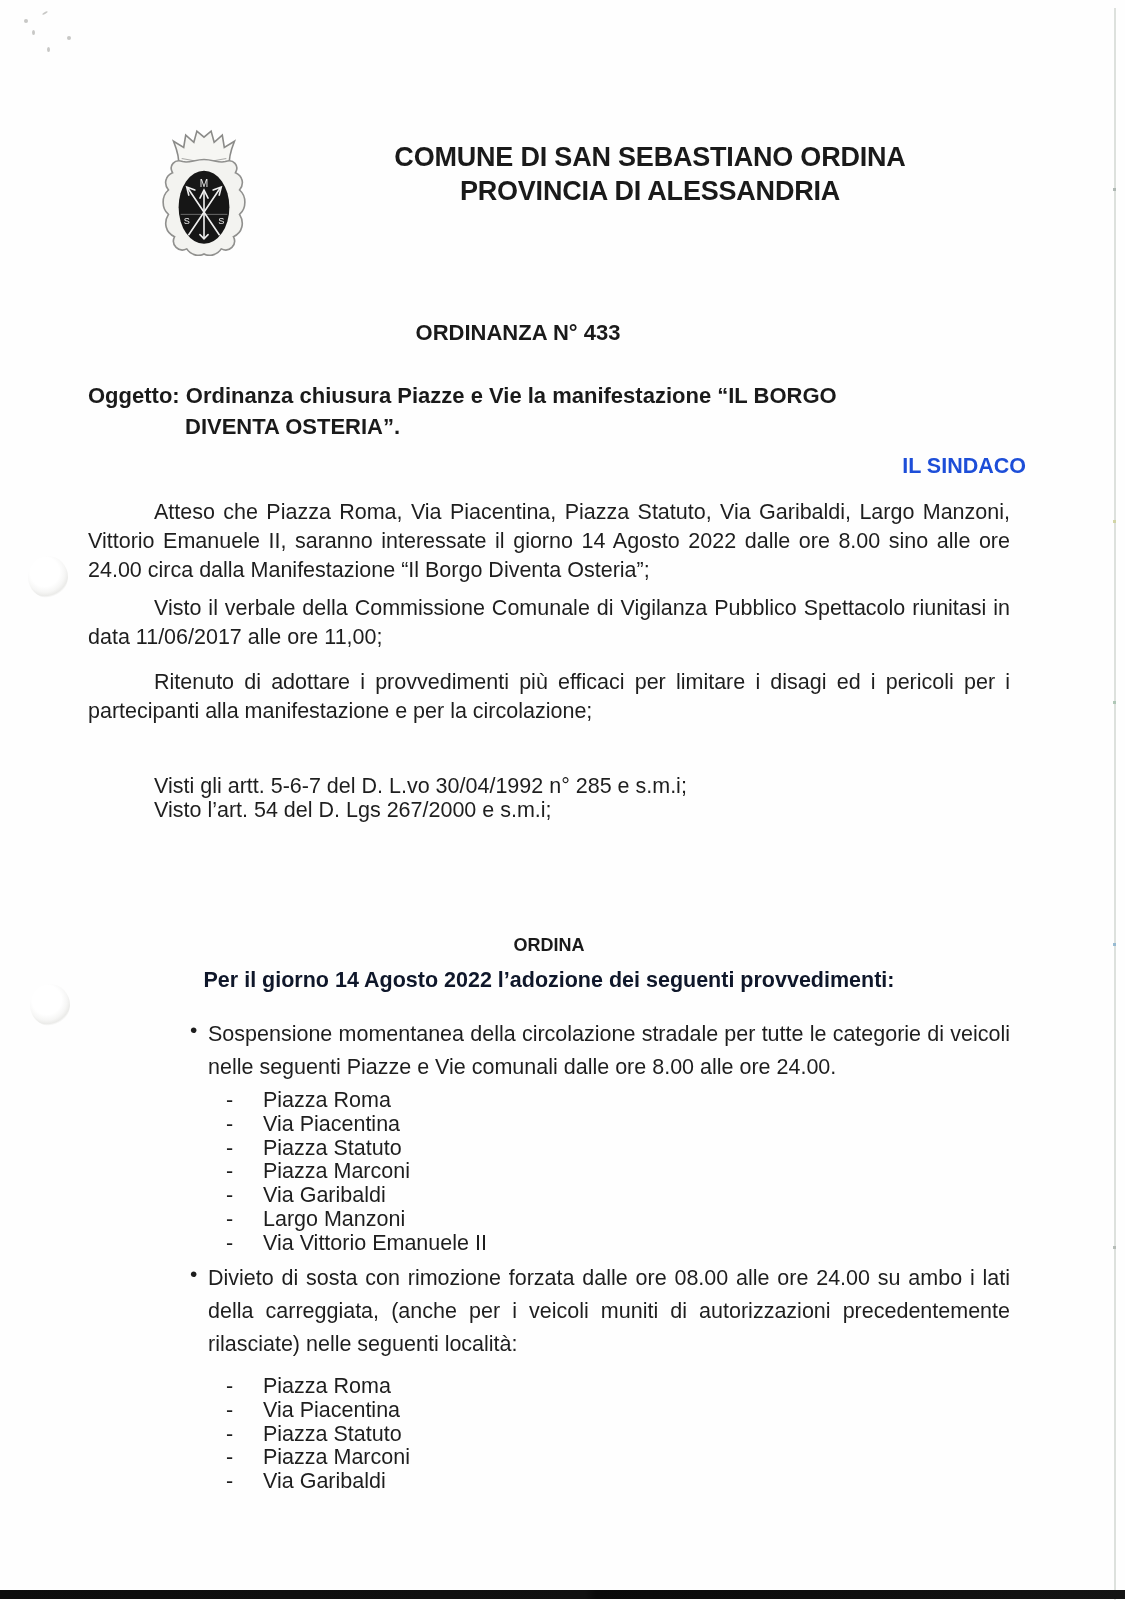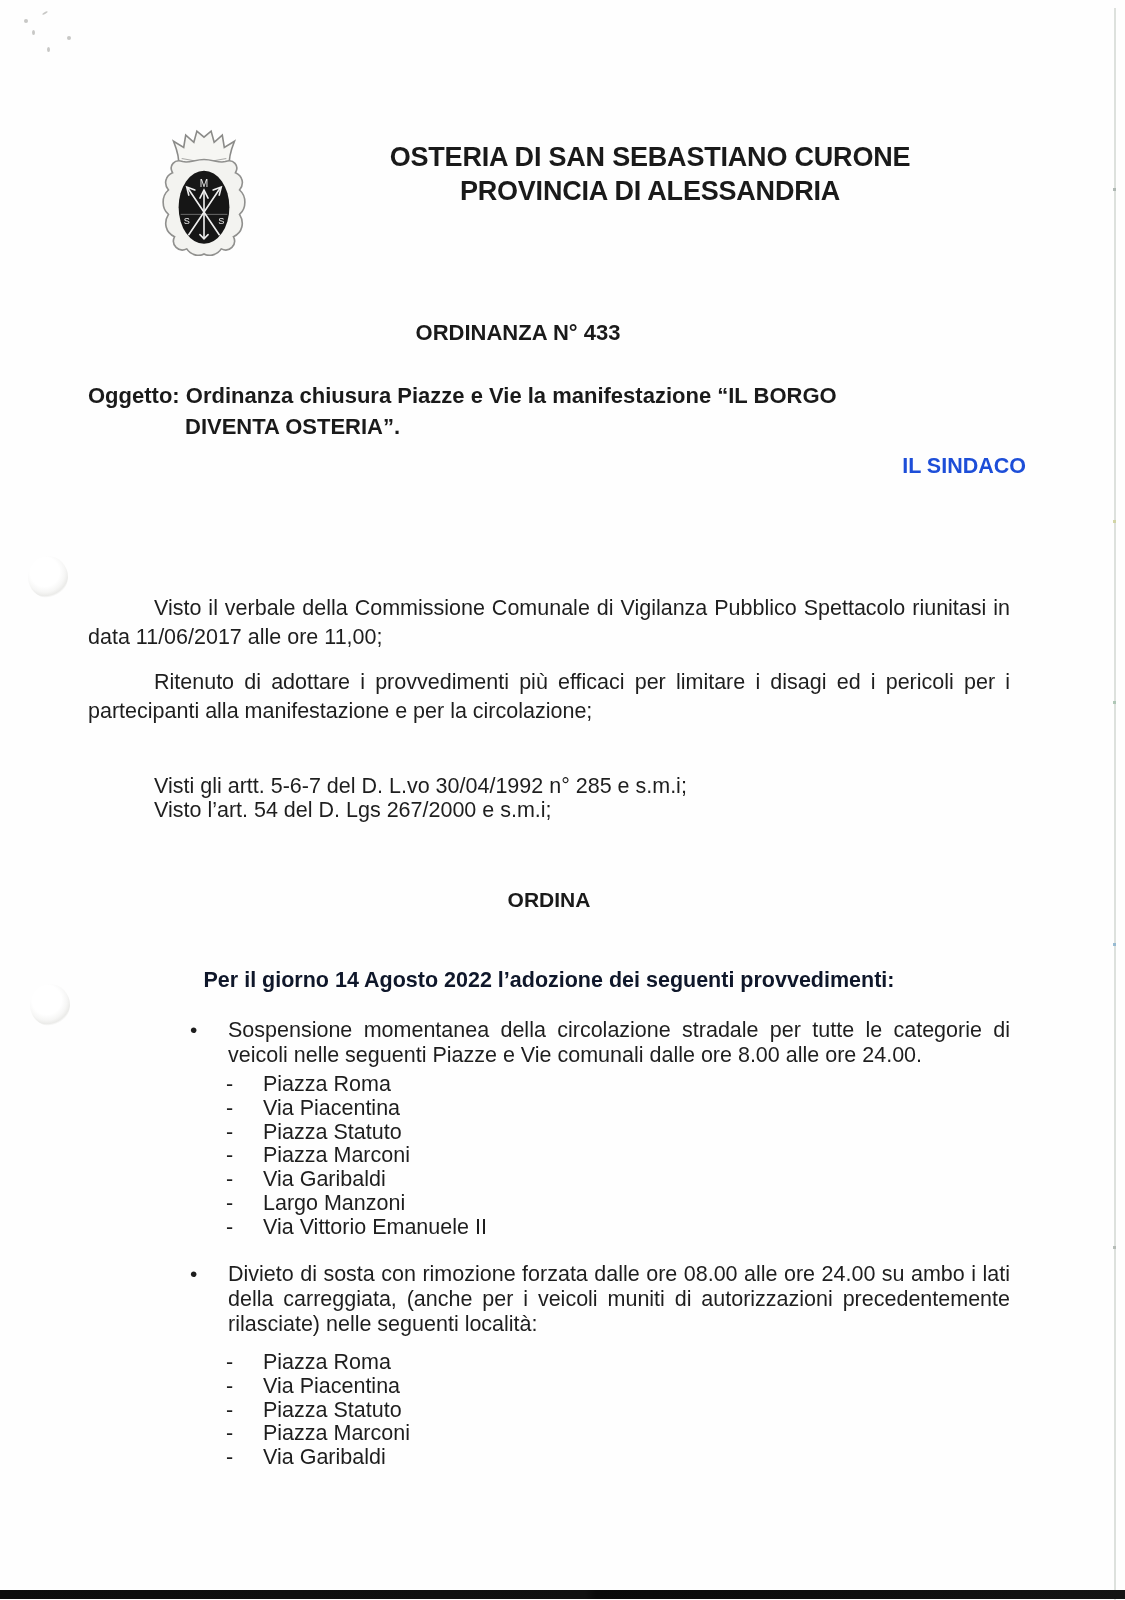--- a/index.html
+++ b/index.html
@@ -45,22 +45,22 @@
   .subject {
     position:absolute; left:88px; top:380px; width:860px;
     font-weight:bold; font-size:22px; line-height:31px; color:#1a1a1a;
   }
   .subject .line2 { margin-left:97px; }
   .sindaco {
     position:absolute; left:104px; top:454px; width:922px;
     text-align:right; font-weight:bold; font-size:21.5px; color:#1d4ed8;
   }
   .ordina {
-    position:absolute; left:88px; top:888px; width:922px;
-    text-align:center; font-weight:bold; font-size:21px; color:#1a1a1a;
+    position:absolute; left:88px; top:935px; width:922px;
+    text-align:center; font-weight:bold; font-size:18px; color:#1a1a1a;
   }
   .order-intro {
     position:absolute; left:88px; top:968px; width:922px;
     text-align:center; font-weight:bold; font-size:21.5px; color:#0f172a;
   }
 
   
   .body-par {
     position:absolute; left:88px; width:922px; margin:0;
     font-size:21.5px; line-height:29px; text-align:justify; text-indent:66px;
@@ -70,21 +70,21 @@
   .p2 { top:594px; }
   .p3 { top:668px; }
   .p4 { top:772px; text-align:left; }
   .p5 { top:796px; text-align:left; }
 
   
   .provision { position:absolute; left:188px; width:822px; font-size:21.5px; color:#1e1e1e; }
   .prov1 { top:1018px; }
   .prov2 { top:1262px; }
   .bullet-marker { position:absolute; left:2px; top:0; font-size:21px; }
-  .prov-text { margin:0 0 0 40px; line-height:25px; text-align:justify; }
+  .prov-text { margin:0 0 0 20px; line-height:33px; text-align:justify; }
   .loc-list { margin:0; padding:0; list-style:none; }
   .prov1 .loc-list { margin-top:5px; }
   .prov2 .loc-list { margin-top:14px; }
   .loc-item { position:relative; padding-left:75px; line-height:23.8px; }
   .dash-marker { position:absolute; left:38px; top:0; }
 </style>
 </head>
 <body>
 
 <div class="page">
@@ -125,34 +125,35 @@
         <line x1="60" y1="109" x2="29" y2="63"></line>
         <path d="M36,65 L28,62 L30,70"></path>
       </g>
       <text x="45" y="62" text-anchor="middle" font-size="10" fill="#ededed">M</text>
       <text x="28" y="98" text-anchor="middle" font-size="9" fill="#ededed">S</text>
       <text x="62" y="98" text-anchor="middle" font-size="9" fill="#ededed">S</text>
     </svg>
   </div>
 
   <div class="muni-header">
-    <div>OSTERIA DI SAN SEBASTIANO CURONE</div>
+    <div>COMUNE DI SAN SEBASTIANO ORDINA</div>
     <div>PROVINCIA DI ALESSANDRIA</div>
   </div>
 
   <div class="ordinance-no">ORDINANZA N° 433</div>
 
   <div class="subject">
     <span>Oggetto:</span>
     <span>Ordinanza chiusura Piazze e Vie la manifestazione “IL BORGO</span><br>
     <span class="line2">DIVENTA OSTERIA”.</span>
   </div>
 
   <div class="sindaco">IL SINDACO</div>
 
+  <p class="body-par p1">Atteso che Piazza Roma, Via Piacentina, Piazza Statuto, Via Garibaldi, Largo Manzoni, Vittorio Emanuele II, saranno interessate il giorno 14 Agosto 2022 dalle ore 8.00 sino alle ore 24.00 circa dalla Manifestazione “Il Borgo Diventa Osteria”;</p>
   <p class="body-par p2">Visto il verbale della Commissione Comunale di Vigilanza Pubblico Spettacolo riunitasi in data 11/06/2017 alle ore 11,00;</p>
   <p class="body-par p3">Ritenuto di adottare i provvedimenti più efficaci per limitare i disagi ed i pericoli per i partecipanti alla manifestazione e per la circolazione;</p>
   <p class="body-par p4">Visti gli artt. 5-6-7 del D. L.vo 30/04/1992 n° 285 e s.m.i;</p>
   <p class="body-par p5">Visto l’art. 54 del D. Lgs 267/2000 e s.m.i;</p>
 
   <div class="ordina">ORDINA</div>
   <div class="order-intro">Per il giorno 14 Agosto 2022 l’adozione dei seguenti provvedimenti:</div>
 
   <div class="provision prov1">
     <span class="bullet-marker">•</span>

